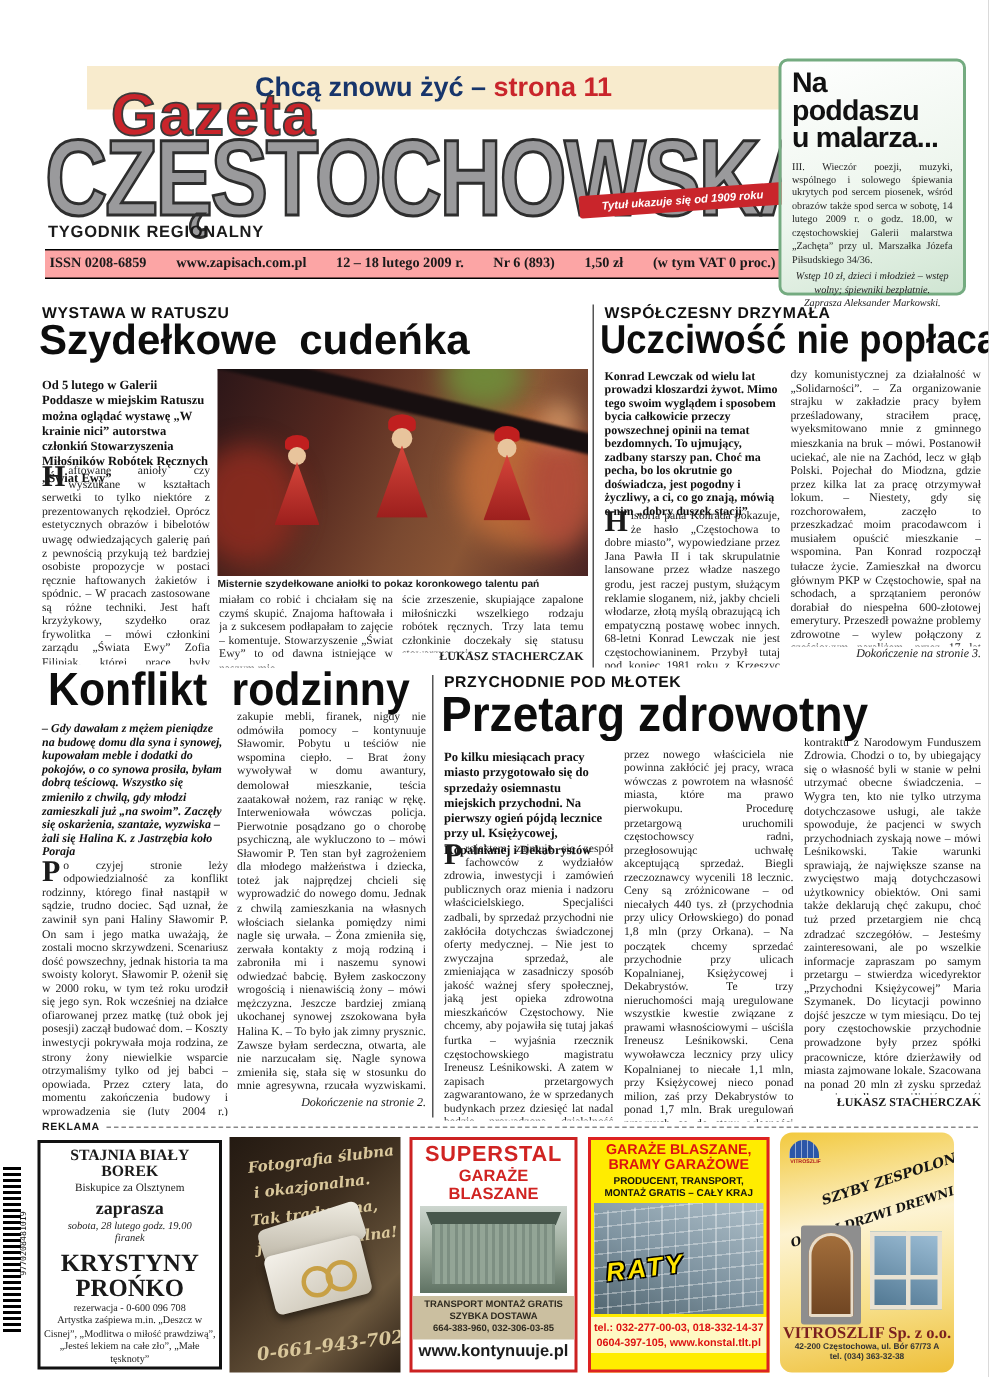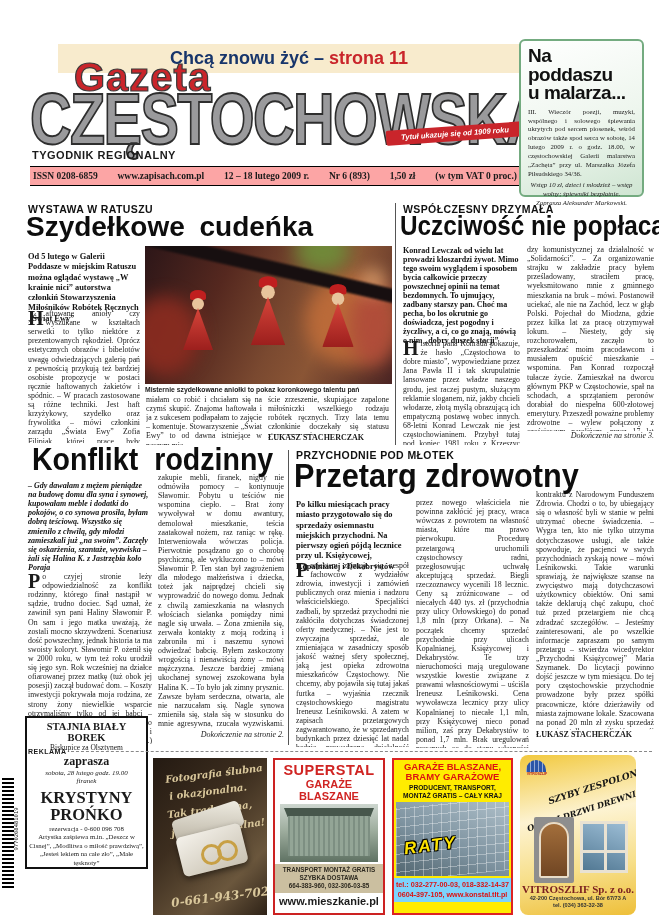--- a/index.html
+++ b/index.html
@@ -30,21 +30,21 @@
               letter-spacing:-.5px;color:#111;margin-bottom:5px;}
   .sidebox .b{font-size:6.8px;line-height:1.3;text-align:justify;color:#222;}
   .sidebox .f{font-size:6.8px;line-height:1.3;font-style:italic;text-align:center;margin-top:3px;color:#222;}
   
   .kicker{font-family:"Liberation Sans",sans-serif;font-weight:bold;font-size:10.5px;letter-spacing:.4px;color:#111;}
   .hl{font-family:"Liberation Sans",sans-serif;font-weight:bold;color:#0d0d0d;white-space:nowrap;
       transform-origin:left top;}
   .lead{font-weight:bold;font-size:8.4px;line-height:1.22;color:#111;}
   .bodytxt{font-size:7.8px;line-height:1.17;text-align:justify;overflow:hidden;color:#1b1b1b;}
   .dropcap{float:left;font-weight:bold;font-size:20px;line-height:16px;padding:1px 2px 0 0;}
-  .byline{font-weight:bold;font-size:8px;}
+  .byline{font-weight:bold;font-size:8px;text-align:right;}
   .cont{font-style:italic;font-size:8px;text-align:right;}
   .vrule{width:1px;background:#555;}
   .caption{font-family:"Liberation Sans",sans-serif;font-weight:bold;font-size:6.8px;color:#222;}
   
   .photo1{left:145px;top:246px;width:247px;height:138px;overflow:hidden;
           background:linear-gradient(115deg,#2c1618 0%,#55281f 30%,#7a4930 55%,#8a5535 70%,#4a2423 100%);}
   .photo1 .blob{position:absolute;border-radius:50%;filter:blur(9px);}
   .photo1 .rail{position:absolute;left:-20px;top:18px;width:320px;height:14px;background:#170f10;
                 transform:rotate(13deg);filter:blur(1px);}
   .angel{position:absolute;}
@@ -54,21 +54,21 @@
   .angel .hat{position:absolute;left:7px;top:-18px;width:16px;height:10px;border-radius:50% 50% 20% 20%;background:#c01f1f;}
   
   .rline{left:28px;top:748px;width:624px;display:flex;align-items:center;z-index:2;}
   .rline .lbl{font-family:"Liberation Sans",sans-serif;font-weight:bold;font-size:7px;letter-spacing:.5px;margin-right:4px;}
   .rline .dash{flex:1;border-top:1.5px dashed #888;}
   .barcode{left:2px;top:778px;width:12px;height:112px;
            background:repeating-linear-gradient(180deg,#000 0 2px,#fff 2px 4px);}
   .barnum{left:-34px;top:826px;font-family:"DejaVu Sans Mono",monospace;font-size:5.5px;transform:rotate(-90deg);
           width:100px;text-align:center;}
   .ad{box-sizing:border-box;overflow:hidden;}
-  .ad1{left:25px;top:716px;width:123px;height:153px;border:2px solid #111;background:#fff;text-align:center;padding:3px 2px;}
+  .ad1{left:25px;top:760px;width:123px;height:153px;border:2px solid #111;background:#fff;text-align:center;padding:3px 2px;}
   .ad1 .t1{font-weight:bold;font-size:10.5px;}
   .ad1 .t2{font-size:7.5px;}
   .ad1 .t3{font-weight:bold;font-size:12px;margin-top:2px;}
   .ad1 .t4{font-style:italic;font-size:7px;line-height:1.2;}
   .ad1 .t5{font-weight:bold;font-size:16.5px;line-height:1.05;margin-top:3px;}
   .ad1 .t6{font-size:6.8px;margin-top:2px;}
   .ad1 .t7{font-size:6.8px;line-height:1.25;margin-top:1px;}
   .ad2{left:153px;top:758px;width:114px;height:157px;background:linear-gradient(135deg,#241a12 0%,#3d2e1f 40%,#6b573d 75%,#2e2217 100%);}
   .ad2 .script{position:absolute;font-style:italic;font-weight:bold;font-size:10px;color:#d9c79b;
                font-family:"DejaVu Serif",serif;transform:rotate(-7deg);white-space:nowrap;}
@@ -93,21 +93,21 @@
   .ad4 .t2{color:#111;font-family:"Liberation Sans",sans-serif;font-weight:bold;font-size:6.6px;line-height:1.25;margin-top:1px;}
   .ad4 .photo{position:relative;margin:2px auto 0;width:113px;height:74px;
               background:linear-gradient(205deg,#aebfc9 0%,#7e93a0 55%,#51656f 100%);overflow:hidden;}
   .ad4 .grid{position:absolute;inset:0;background:
        repeating-linear-gradient(90deg,rgba(255,255,255,.35) 0 1px,transparent 1px 9px),
        repeating-linear-gradient(0deg,rgba(255,255,255,.35) 0 1px,transparent 1px 9px);
        transform:skewY(-6deg);}
   .ad4 .raty{position:absolute;left:8px;top:34px;color:#ffe400;font-family:"Liberation Sans",sans-serif;
              font-weight:bold;font-style:italic;font-size:17px;letter-spacing:2px;transform:rotate(-7deg);
              text-shadow:1px 1px 0 #000,-1px 1px 0 #000,1px -1px 0 #000,-1px -1px 0 #000;}
-  .ad4 .tel{background:#7dd3fc;color:#dd1111;font-family:"Liberation Sans",sans-serif;font-weight:bold;
+  .ad4 .tel{background:#fef9c3;color:#dd1111;font-family:"Liberation Sans",sans-serif;font-weight:bold;
             font-size:7.2px;line-height:1.35;padding:2px 0;margin-top:2px;}
   .ad5{left:520px;top:755px;width:116px;height:160px;border-radius:8px;position:absolute;overflow:hidden;
        background:linear-gradient(170deg,#f2c93e 0%,#fdf3d2 38%,#f7df8a 70%,#eebf39 100%);}
   .ad5 .logo{position:absolute;left:6px;top:5px;width:22px;text-align:center;}
   .ad5 .logo .dome{width:20px;height:12px;border-radius:10px 10px 0 0;background:#2b56a8;
        background-image:repeating-linear-gradient(90deg,rgba(255,255,255,.5) 0 1px,transparent 1px 4px);}
   .ad5 .logo .nm{font-size:3.5px;font-weight:bold;color:#b02020;font-family:"Liberation Sans",sans-serif;}
   .ad5 .diag{position:absolute;font-family:"DejaVu Serif",serif;font-style:italic;font-weight:bold;
              color:#141414;transform:rotate(-18deg);white-space:nowrap;}
   .ad5 .door{position:absolute;left:14px;top:62px;width:40px;height:66px;background:#8e8e8e;
@@ -260,21 +260,21 @@
     <div class="t2">GARAŻE BLASZANE</div>
     <div class="photo">
       <div class="groof"></div>
       <div class="gbody"></div>
     </div>
     <div class="strip">
       <div>TRANSPORT MONTAŻ GRATIS</div>
       <div>SZYBKA DOSTAWA</div>
       <div>664-383-960, 032-306-03-85</div>
     </div>
-    <div class="www">www.mieszkanie.pl</div>
+    <div class="www">www.kontynuuje.pl</div>
   </div>
 
   <div class="abs ad ad4">
     <div class="t1">
       <div>GARAŻE BLASZANE,</div>
       <div>BRAMY GARAŻOWE</div>
     </div>
     <div class="t2">
       <div>PRODUCENT, TRANSPORT,</div>
       <div>MONTAŻ GRATIS – CAŁY KRAJ</div>

